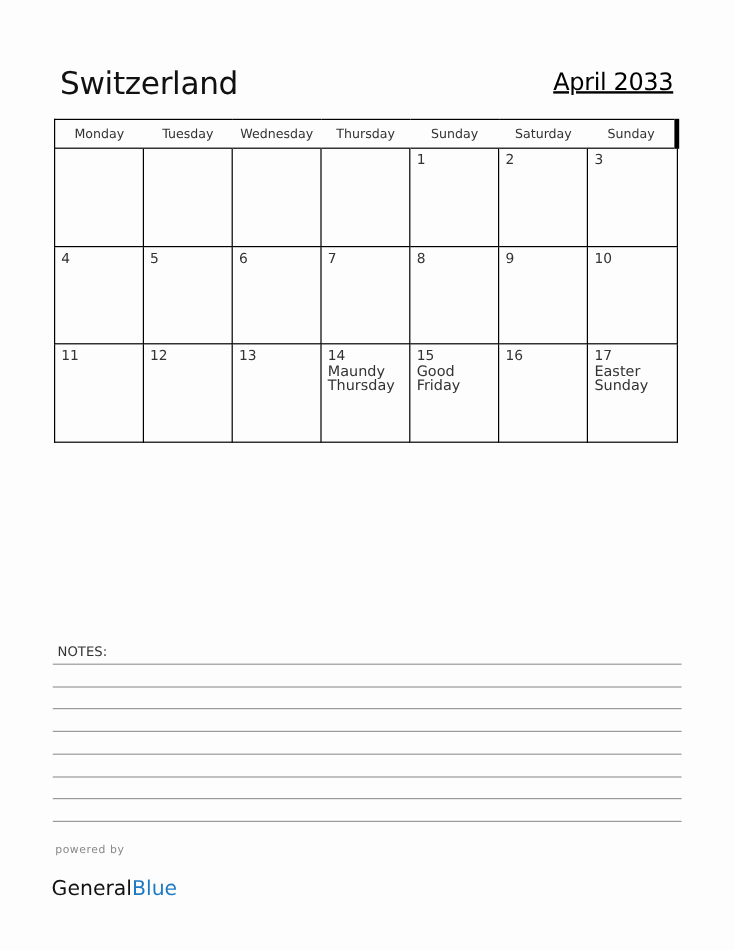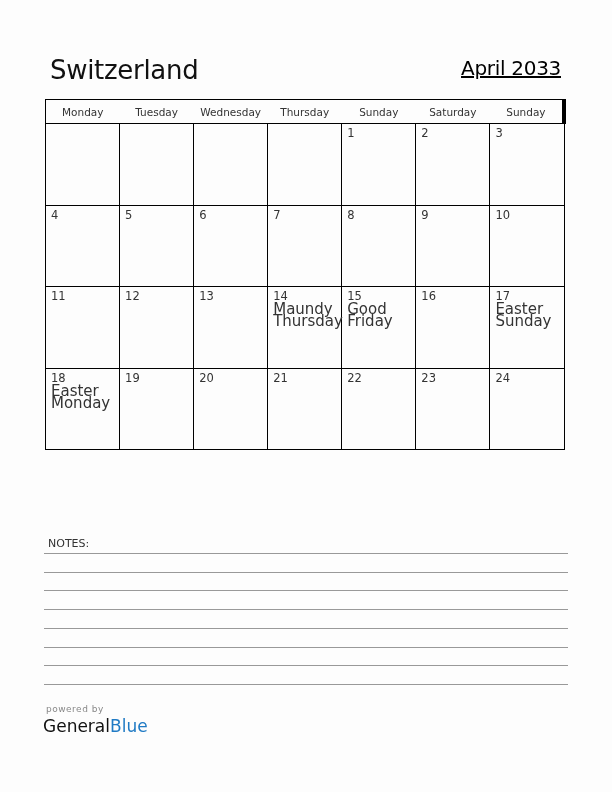--- a/index.html
+++ b/index.html
@@ -5,25 +5,25 @@
   html, body { margin:0; padding:0; }
   body { width:612px; height:792px; background:#fdfdfd; position:relative; font-family:"DejaVu Sans", sans-serif; color:#222; overflow:hidden; }
   .title { position:absolute; left:50px; top:55px; font-size:26px; color:#111; letter-spacing:-0.3px; }
   .month { position:absolute; right:51px; top:56px; font-size:20px; color:#000000; letter-spacing:-0.3px;text-decoration:underline; }
   table.cal { position:absolute; left:45px; top:99px; width:521px; border-collapse:collapse; table-layout:fixed; }
   table.cal th { height:23px; border:1px solid #000; border-left:none; border-right:none; font-weight:normal; font-size:10.5px; color:#333; text-align:center; padding:0; }
   table.cal tr.head th:first-child { border-left:1px solid #000; }
   table.cal tr.head th:last-child { border-right:4px solid #000000; }
   table.cal td { height:76.6px; border:1px solid #000; vertical-align:top; padding:2px 5px; font-size:11.5px; color:#333; }
   .day-num { display:block; line-height:14px; }
-  .holiday { display:block; font-size:15px; line-height:12px; color:#333; }
+  .holiday { display:block; font-size:12px; line-height:12px; color:#333; }
   .notes-label { position:absolute; left:48px; top:537px; font-size:11px; color:#333; }
   .line { position:absolute; left:44px; width:524px; height:0; border-top:1px solid #999; }
   .powered { position:absolute; left:46px; top:704px; font-size:9px; color:#888; letter-spacing:0.5px;text-align:center; }
-  .brand { position:absolute; left:43px; top:716px; font-size:17px; color:#111;text-align:right; }
+  .brand { position:absolute; left:43px; top:731px; font-size:17px; color:#111;text-align:right; }
   .brand .blue { color:#1f7ac4; }
 </style>
 </head>
 <body>
 
 <div class="title">Switzerland</div>
 <div class="month">April 2033</div>
 
 <table class="cal">
   <tbody>
@@ -103,44 +103,20 @@
           <span class="holiday">Good Friday</span>
         </td>
         <td>
           <span class="day-num">16</span>
         </td>
         <td>
           <span class="day-num">17</span>
           <span class="holiday">Easter Sunday</span>
         </td>
       </tr>
-      <tr>
-        <td>
-          <span class="day-num">18</span>
-          <span class="holiday">Easter Monday</span>
-        </td>
-        <td>
-          <span class="day-num">19</span>
-        </td>
-        <td>
-          <span class="day-num">20</span>
-        </td>
-        <td>
-          <span class="day-num">21</span>
-        </td>
-        <td>
-          <span class="day-num">22</span>
-        </td>
-        <td>
-          <span class="day-num">23</span>
-        </td>
-        <td>
-          <span class="day-num">24</span>
-        </td>
-      </tr>
     </tbody>
 </table>
 
 <div class="notes-label">NOTES:</div>
 <div id="notes-lines">
     <div class="line" style="top: 553px;"></div>
     <div class="line" style="top: 571.7px;"></div>
     <div class="line" style="top: 590.4px;"></div>
     <div class="line" style="top: 609.1px;"></div>
     <div class="line" style="top: 627.8px;"></div>

